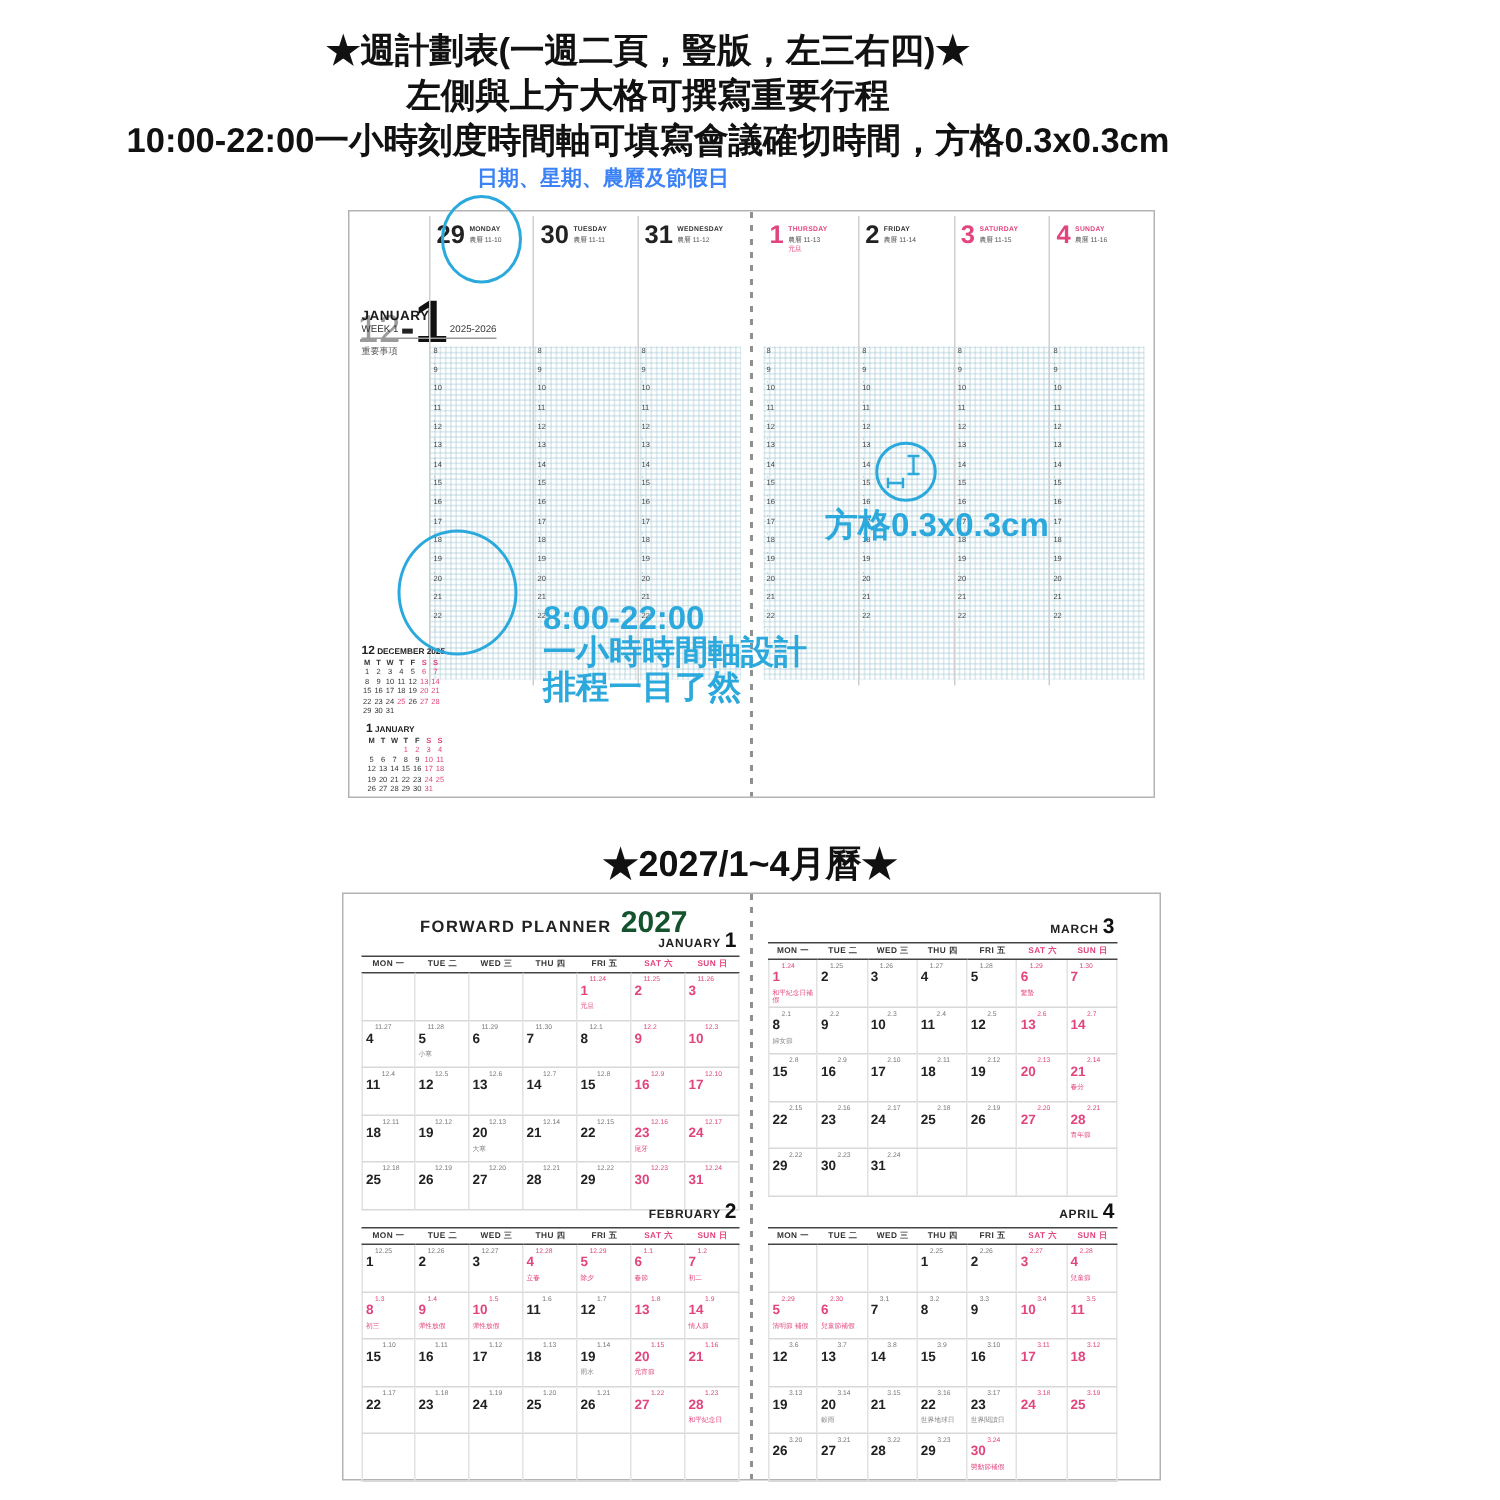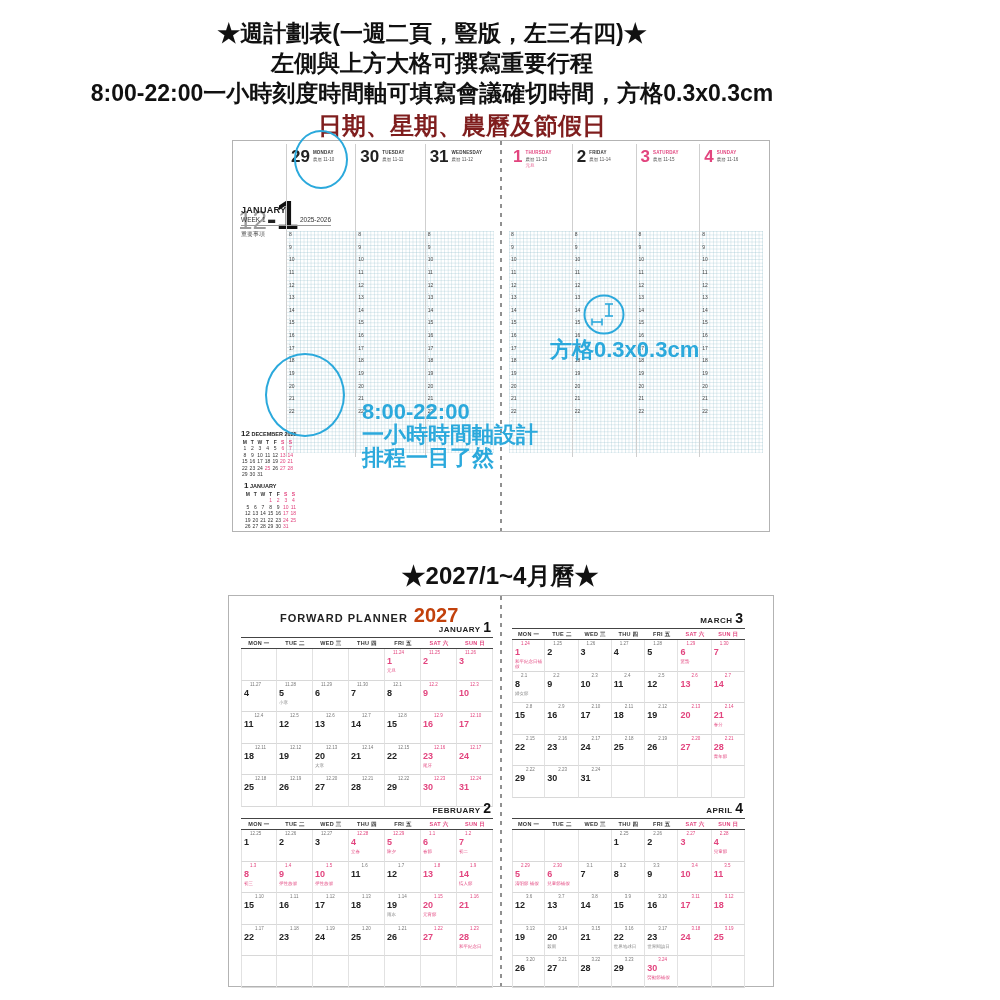--- a/index.html
+++ b/index.html
@@ -2,21 +2,21 @@
 <html><head>
 <meta charset="utf-8">
 <style>
   html,body{margin:0;padding:0;background:#fff;}
   .canvas{position:relative;width:1000px;height:1000px;background:#fff;overflow:hidden;
           font-family:"Liberation Sans", sans-serif;color:#1a1a1a;}
 
   
   .title-block{position:absolute;left:0;top:18px;width:864px;text-align:center;}
   .title-line{font-size:23px;font-weight:600;line-height:30px;color:#111;}
-  .cyan-label{position:absolute;left:318px;top:110px;font-size:24px;font-weight:600;color:#7f1d1d;}
+  .cyan-label{position:absolute;left:318px;top:110px;font-size:14px;font-weight:600;color:#3b82f6;}
 
   
   .weekly-spread{position:absolute;left:232px;top:140px;width:536px;height:390px;
                  border:1px solid #b3b3b3;background:#fff;}
   .wpage{position:absolute;top:0;height:100%;}
   .wpage.left{left:0;width:266px;}
   .wpage.right{left:270px;width:266px;}
   .binding{position:absolute;left:267px;top:0;width:2px;height:100%;
            background-image:repeating-linear-gradient(to bottom,#909090 0 4px,transparent 4px 9px);}
   .month-label{position:absolute;left:5px;top:16px;white-space:nowrap;margin-top:36px;}
@@ -80,21 +80,21 @@
                 font-size:24px;font-weight:600;color:#111;}
   .monthly-spread{position:absolute;left:228px;top:595px;width:544px;height:390px;
                   border:1px solid #b3b3b3;background:#fff;}
   .mpage{position:absolute;top:0;height:100%;}
   .mpage.left{left:0;width:270px;}
   .mpage.right{left:274px;width:270px;}
   .mbinding{position:absolute;left:271px;top:0;width:2px;height:100%;
             background-image:repeating-linear-gradient(to bottom,#909090 0 4px,transparent 4px 9px);}
   .fp-header{position:absolute;left:12px;top:8px;display:flex;align-items:baseline;gap:6px;}
   .fp-title{font-size:11px;font-weight:600;letter-spacing:1px;color:#222;margin-left:39px;}
-  .fp-year{font-size:20px;font-weight:700;color:#c2410c;}
+  .fp-year{font-size:20px;font-weight:700;color:#14532d;}
 
   .month-block{position:absolute;}
   .mpage.left .month-block{left:12px;width:252px;}
   .mpage.right .month-block{left:9px;width:233px;}
   .mb-0{top:22px;} .mb-1{top:203px;} .mb-2{top:13px;} .mb-3{top:203px;}
   .m-label{text-align:right;padding-right:2px;margin-bottom:1px;white-space:nowrap;}
   .m-name{font-size:8px;font-weight:600;letter-spacing:.5px;color:#222;}
   .m-num{font-size:14px;font-weight:600;color:#111;}
   .m-grid{display:grid;grid-template-columns:repeat(7,1fr);
           border-top:1.5px solid #444;}
@@ -110,21 +110,21 @@
   .m-cell.pk .dnum,.m-cell.pk .dlun,.m-cell.pk .dnote{color:#e2447e;}
 </style>
 </head>
 <body>
 
 <div class="canvas">
 
   <div class="title-block">
     <div class="title-line">★週計劃表(一週二頁，豎版，左三右四)★</div>
     <div class="title-line">左側與上方大格可撰寫重要行程</div>
-    <div class="title-line">8:00-22:00一小時刻度時間軸可填寫會議確切時間，方格0.3x0.3cm</div>
+    <div class="title-line">10:00-22:00一小時刻度時間軸可填寫會議確切時間，方格0.3x0.3cm</div>
   </div>
   <div class="cyan-label">日期、星期、農曆及節假日</div>
 
   <div class="weekly-spread">
     <div class="wpage left">
       <div class="month-label">
         <span class="ml-prev">12</span><span class="ml-sep">-</span><span class="ml-cur">1</span>
       </div>
       <div class="wk-sidebar">
         <div class="sb-month">JANUARY</div>

